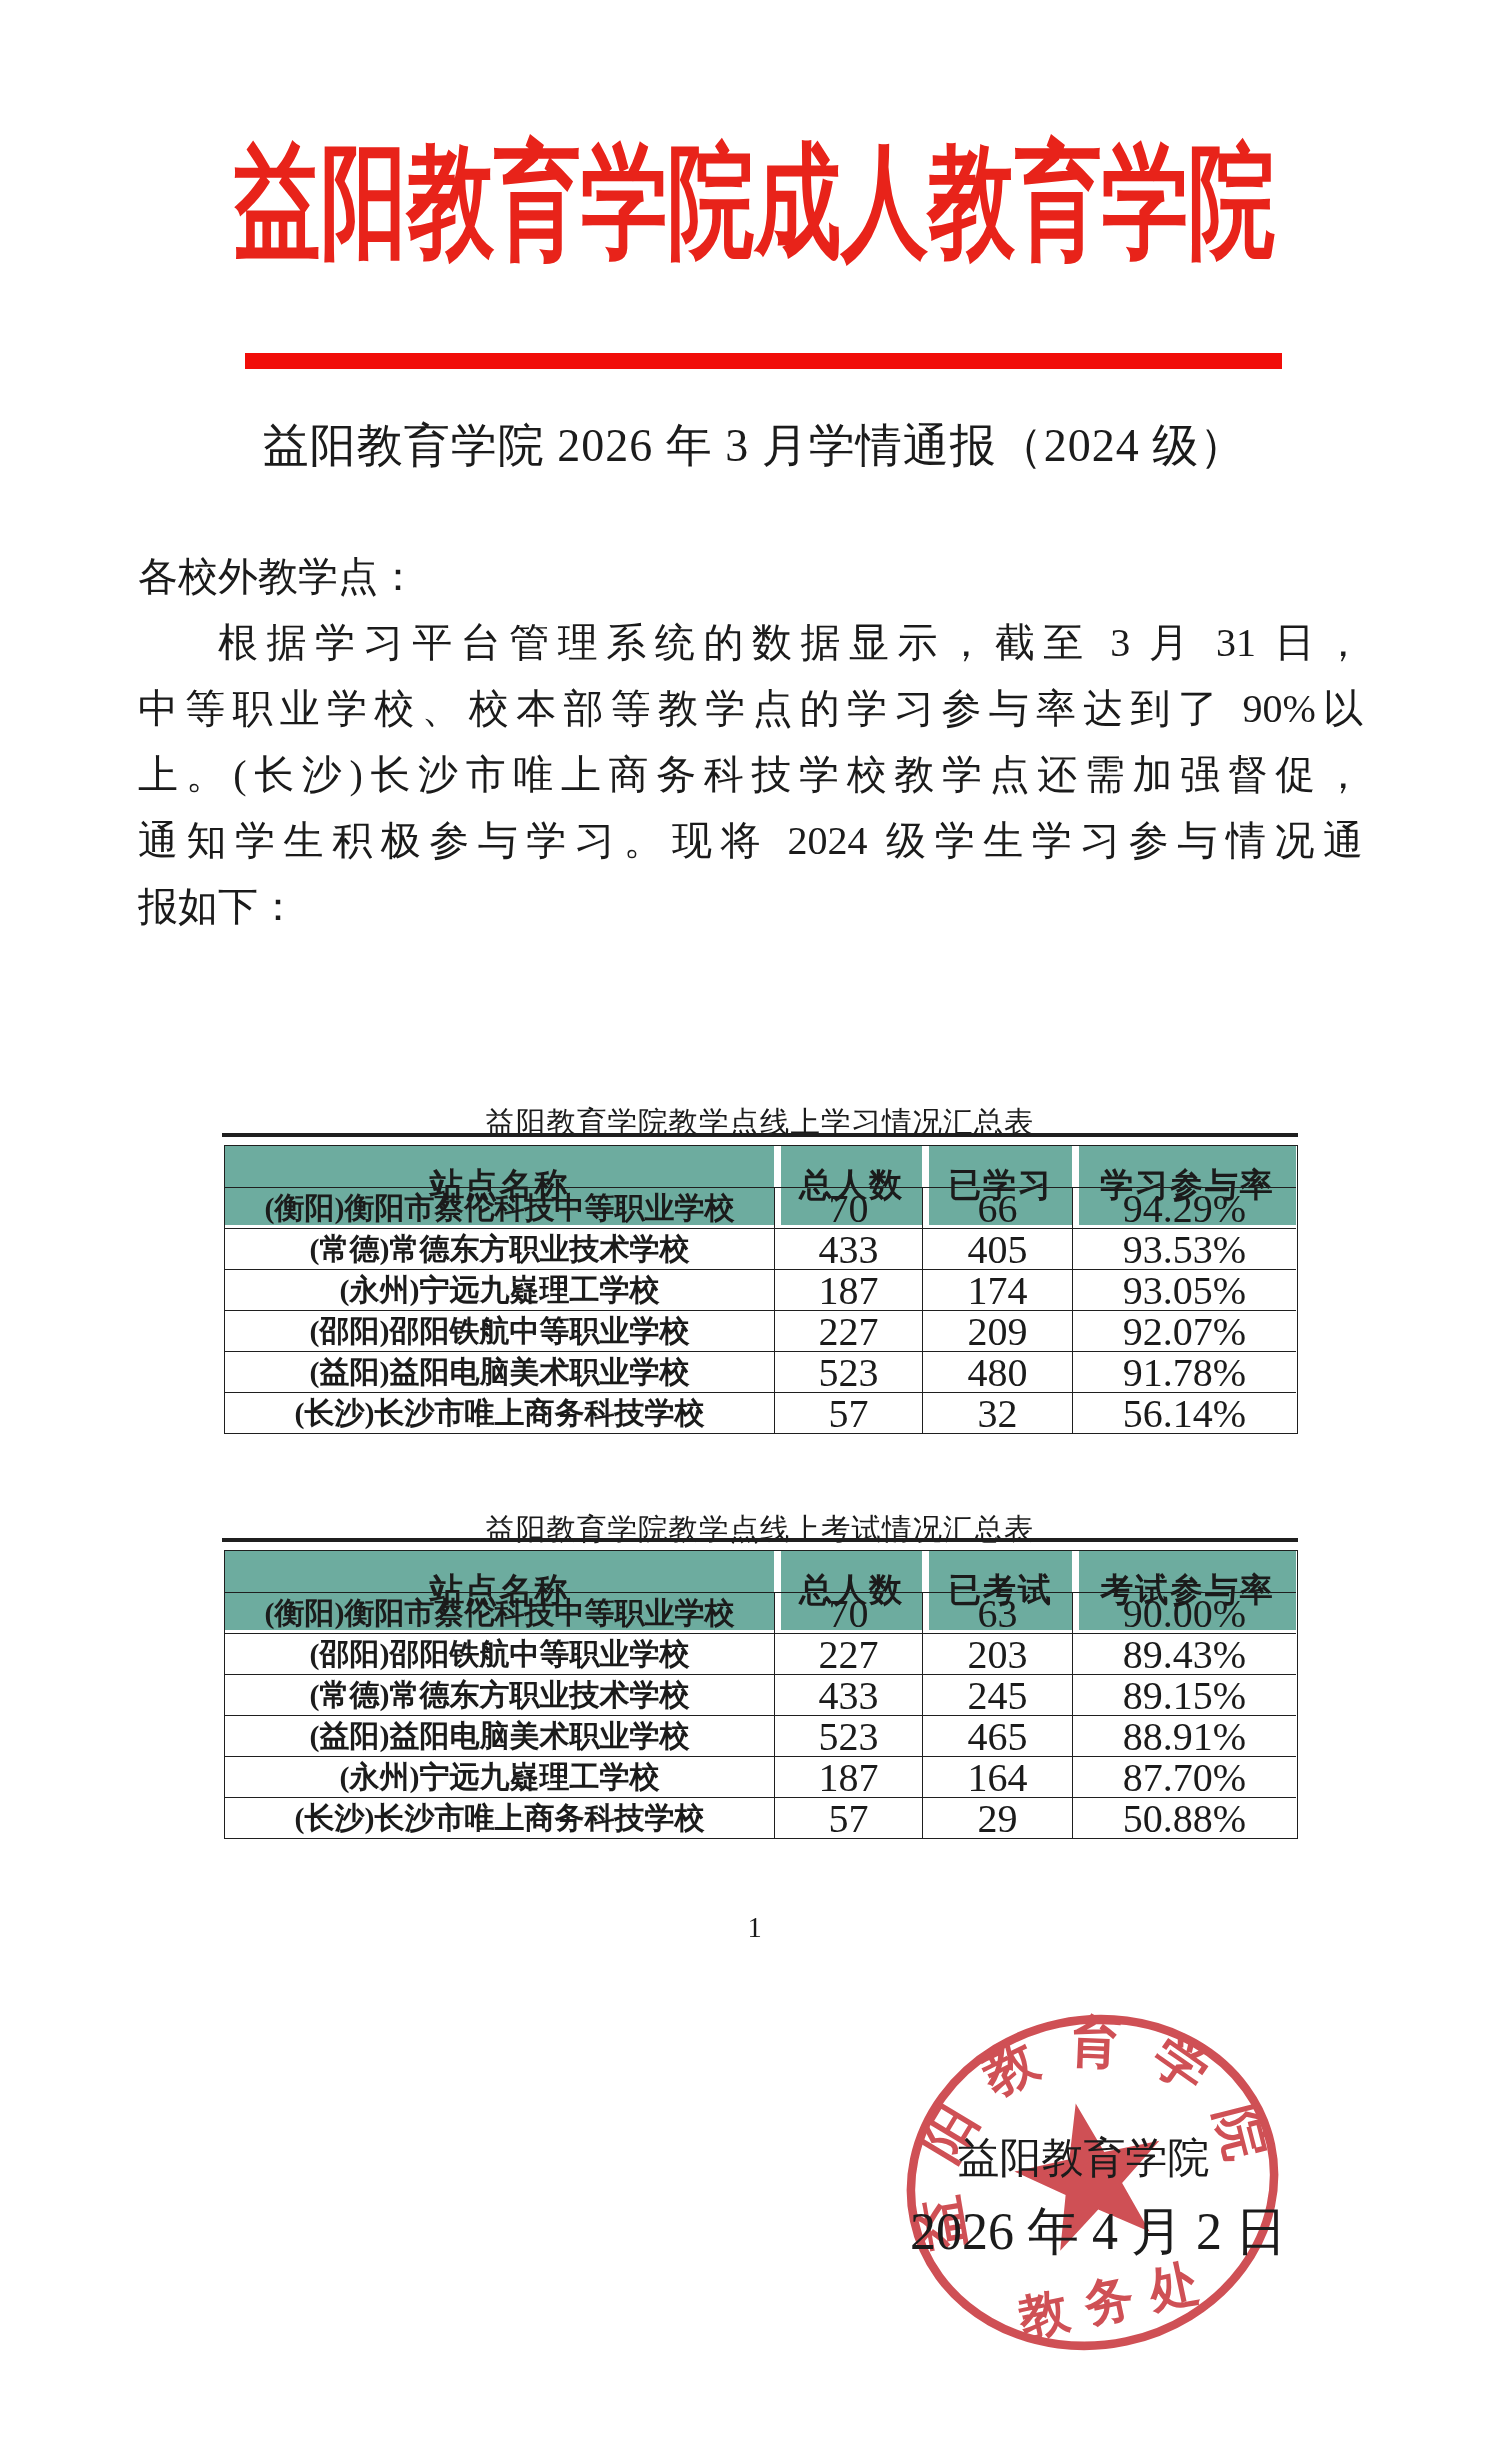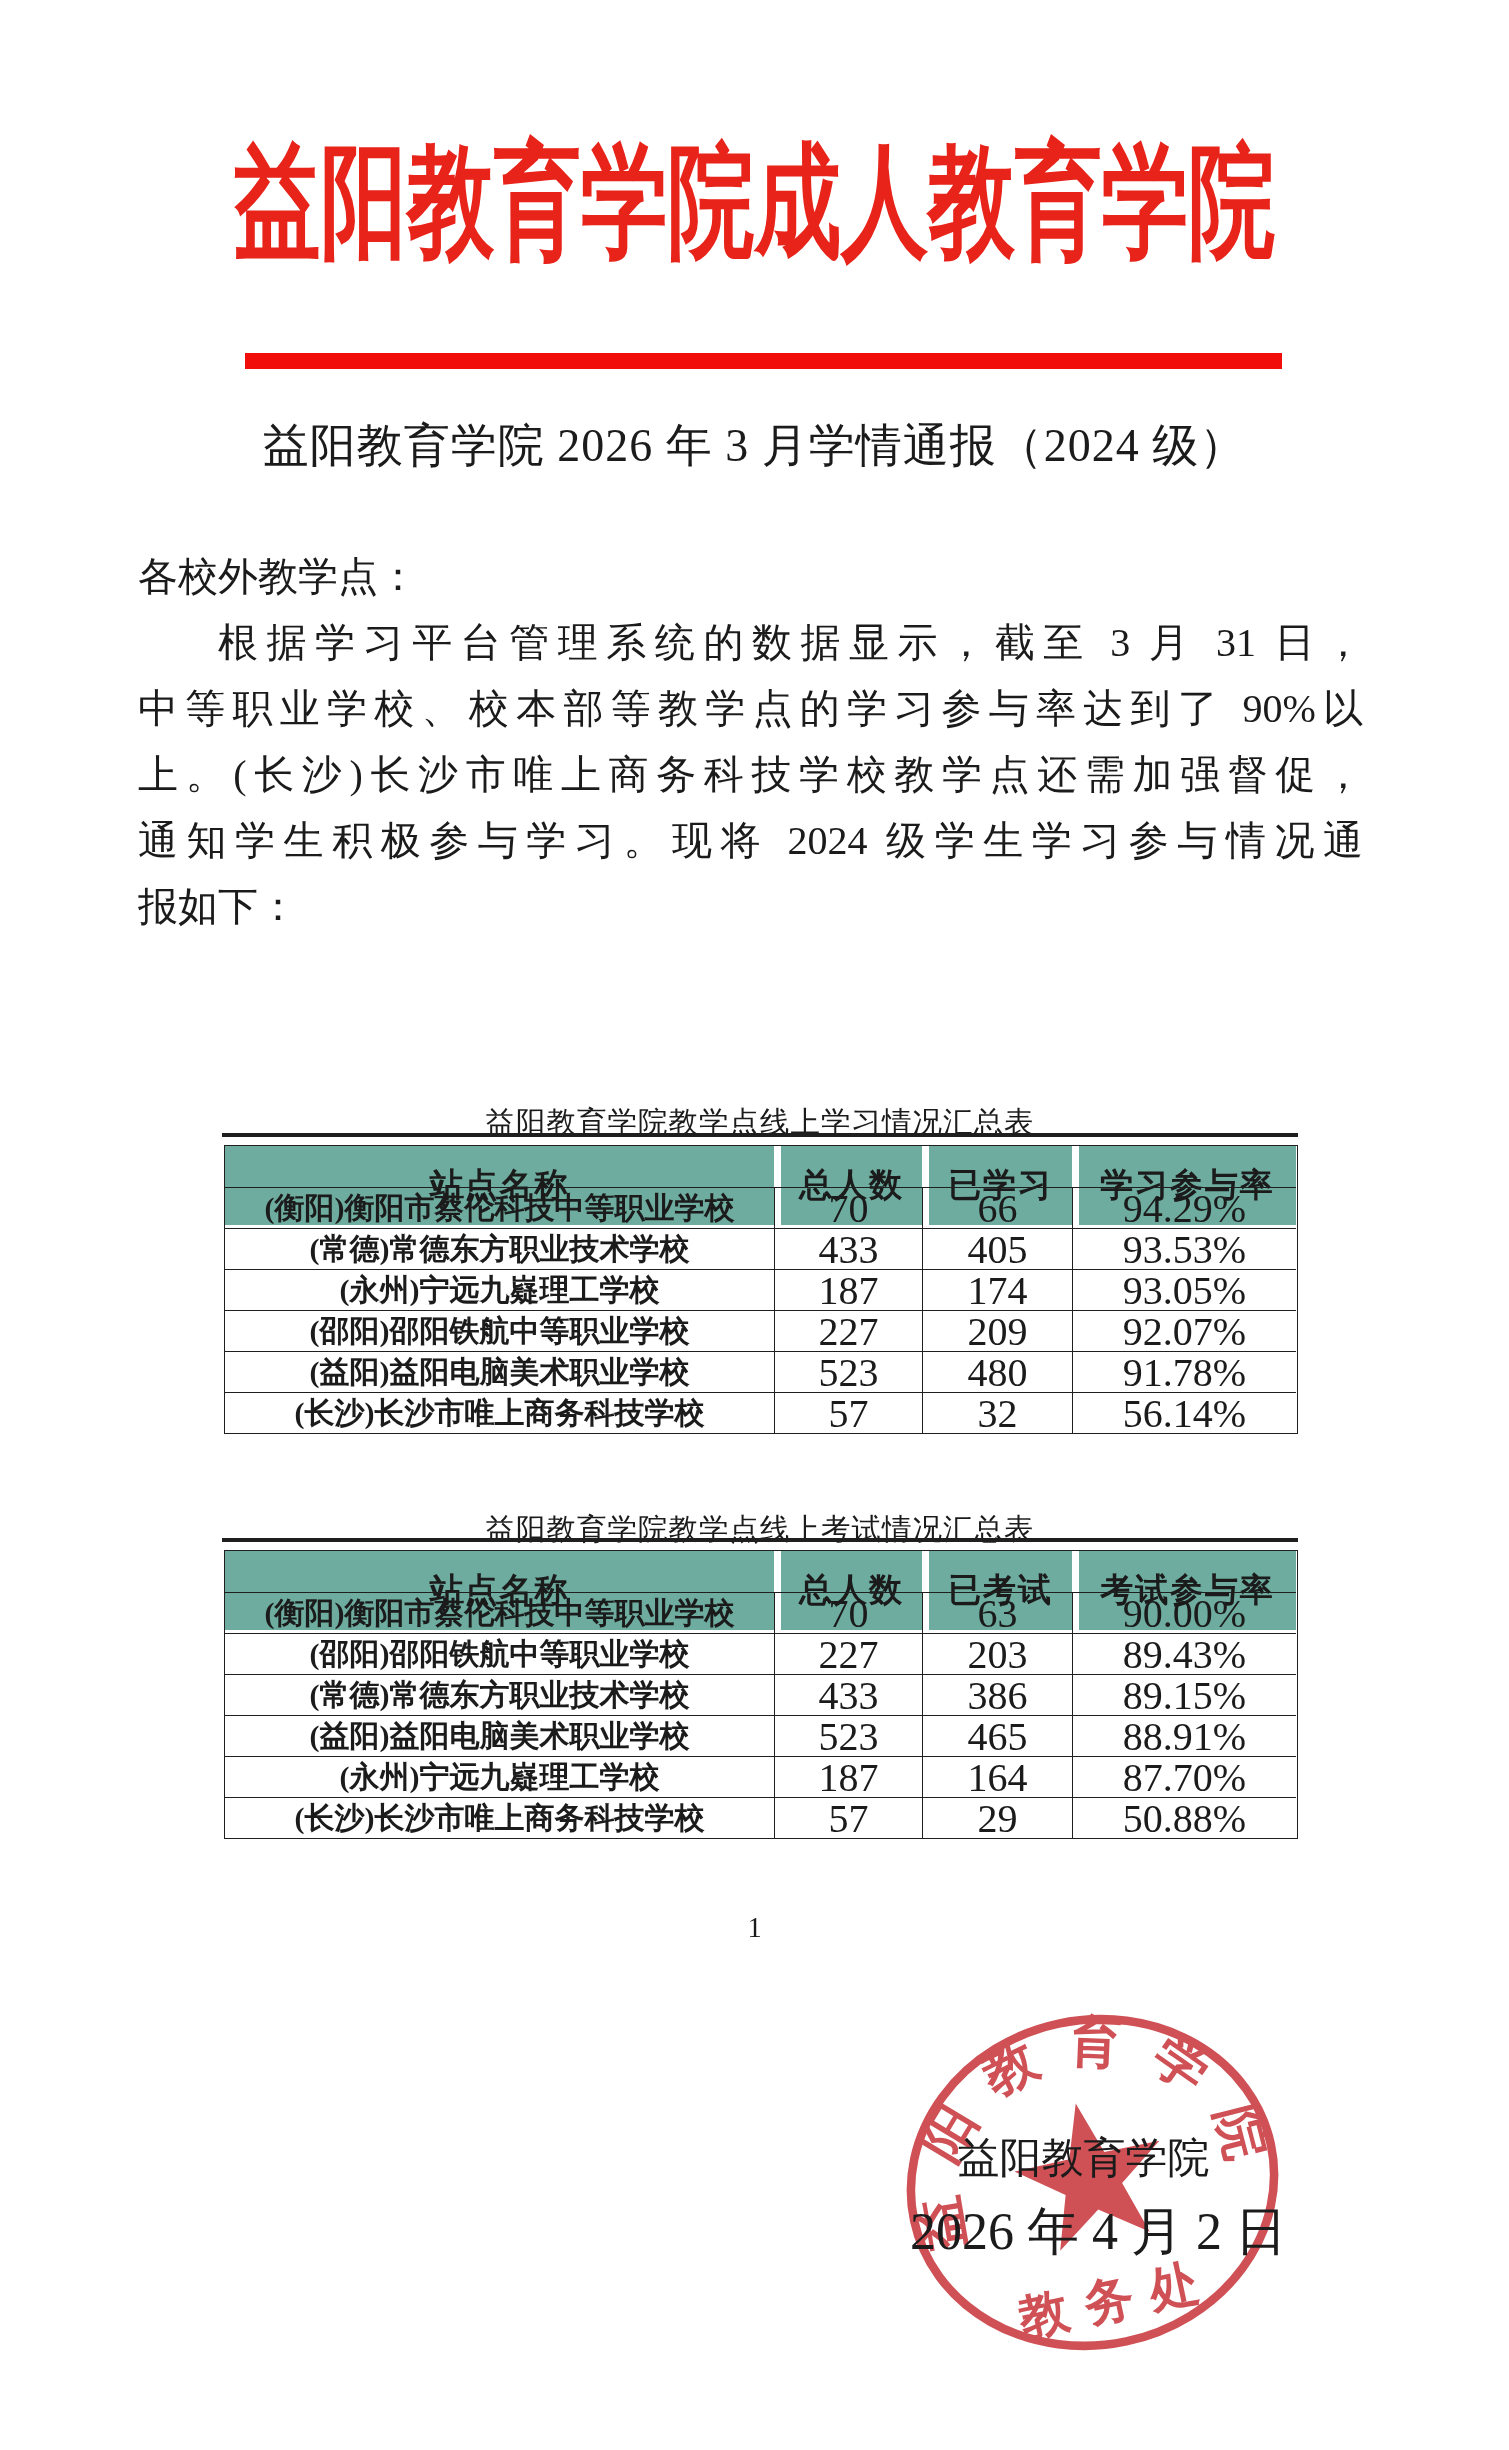--- a/index.html
+++ b/index.html
@@ -221,21 +221,21 @@
     <div class="td csep">63</div>
     <div class="td csep">90.00%</div>
 
     <div class="td name">(邵阳)邵阳铁航中等职业学校</div>
     <div class="td csep">227</div>
     <div class="td csep">203</div>
     <div class="td csep">89.43%</div>
 
     <div class="td name">(常德)常德东方职业技术学校</div>
     <div class="td csep">433</div>
-    <div class="td csep">386</div>
+    <div class="td csep">245</div>
     <div class="td csep">89.15%</div>
 
     <div class="td name">(益阳)益阳电脑美术职业学校</div>
     <div class="td csep">523</div>
     <div class="td csep">465</div>
     <div class="td csep">88.91%</div>
 
     <div class="td name">(永州)宁远九嶷理工学校</div>
     <div class="td csep">187</div>
     <div class="td csep">164</div>

